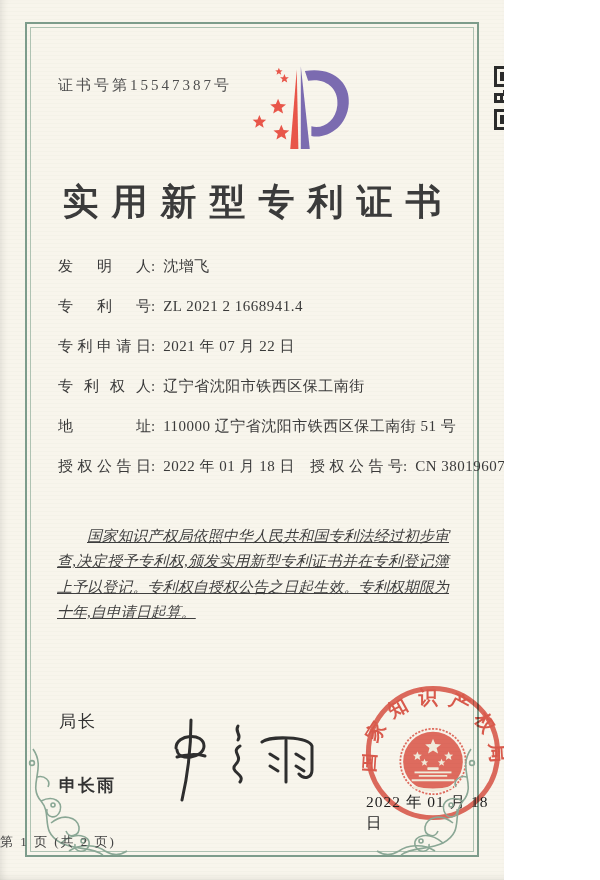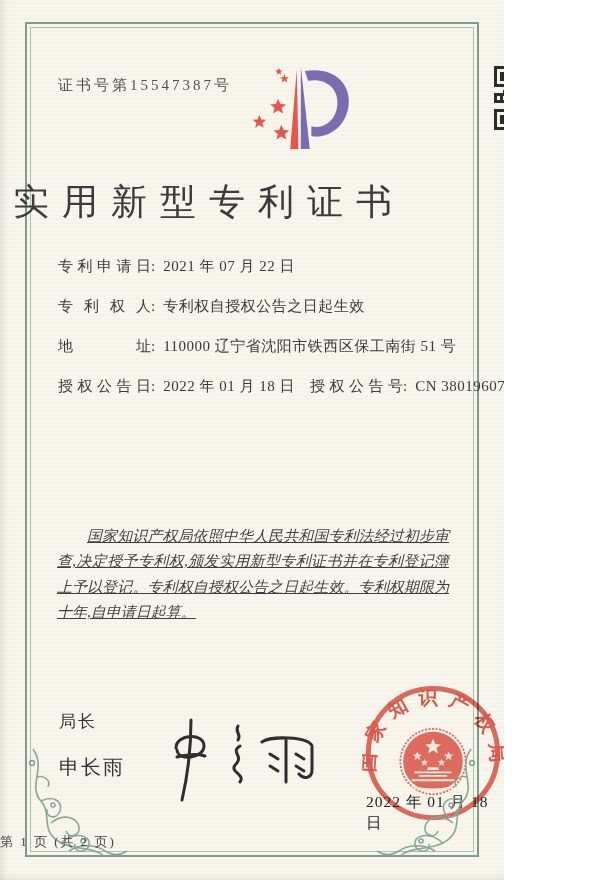--- a/index.html
+++ b/index.html
@@ -19,39 +19,39 @@
     border:2px solid #7d9c8b; }
   .frame-inner { position:absolute; inset:3px; border:1px solid #aec2b2; }
 
   .cert-no { position:absolute; left:58px; top:76px; font-size:15px; letter-spacing:3px;
     color:#4f4f4f; }
 
   .logo { position:absolute; left:243px; top:58px; width:114px; height:104px; }
   .qr { position:absolute; left:494px; top:66px; width:64px; height:64px; }
   .qr svg { width:100%; height:100%; }
 
-  .title { position:absolute; top:178px; left:0; width:100%; text-align:left;
-    font-size:36px; font-weight:400; color:#3b3b3b; letter-spacing:13px; padding-left:13px; }
+  .title { position:absolute; top:178px; left:0; width:100%; text-align:center;
+    font-size:36px; font-weight:700; color:#3b3b3b; letter-spacing:13px; padding-left:13px; }
 
   .fields { position:absolute; left:58px; top:246px; right:40px; }
   .frow { height:40px; line-height:40px; font-size:15px; color:#3a3a3a; white-space:nowrap; }
   .flabel { display:inline-block; width:93px; text-align:justify; text-align-last:justify;
     vertical-align:top; }
   .fcolon { display:inline-block; margin-right:8px; }
   .fvalue { letter-spacing:.5px; }
   .fpair2 { position:absolute; left:252px; }
 
   .paras { position:absolute; left:57px; right:55px; top:524px; font-size:15px;
     line-height:25.4px; color:#3e3e3e; font-style:italic; text-align:justify;text-decoration:underline; }
   .paras p { text-indent:2em; }
 
   .director-title { position:absolute; left:59px; top:710px; font-size:17px; color:#333;
     letter-spacing:2px; }
-  .director-name { position:absolute; left:59px; top:754px; font-size:20px; color:#333;
-    letter-spacing:2px; }
+  .director-name { position:absolute; left:59px; top:774px; font-size:17px; color:#333;
+    letter-spacing:2px;font-weight:bold; }
   .signature { position:absolute; left:150px; top:712px; width:180px; height:98px; }
 
   .seal { position:absolute; left:362px; top:682px; width:142px; height:142px;
     mix-blend-mode:multiply; opacity:.92; }
   .seal-date { position:absolute; left:366px; top:792px; font-size:15.5px; color:#1f1f1f;
     letter-spacing:1px; }
 
   .page-info { position:absolute; left:0; top:833px; width:100%; 
     font-size:13px; color:#444; letter-spacing:2px; }
 
@@ -299,24 +299,30 @@
         <rect x="18" y="60" width="3" height="3"></rect>
         <rect x="27" y="60" width="3" height="3"></rect>
         <rect x="30" y="60" width="3" height="3"></rect>
         <rect x="57" y="60" width="3" height="3"></rect>
       </svg></div>
 
   <div class="title">实用新型专利证书</div>
 
   <div class="fields">
     <div class="frow">
+      <span class="flabel">发明人</span><span class="fcolon">:</span><span class="fvalue">沈增飞</span>
+    </div>
+    <div class="frow">
+      <span class="flabel">专利号</span><span class="fcolon">:</span><span class="fvalue">ZL 2021 2 1668941.4</span>
+    </div>
+    <div class="frow">
       <span class="flabel">专利申请日</span><span class="fcolon">:</span><span class="fvalue">2021 年 07 月 22 日</span>
     </div>
     <div class="frow">
-      <span class="flabel">专利权人</span><span class="fcolon">:</span><span class="fvalue">专利权自授权公告之日起生效</span>
+      <span class="flabel">专利权人</span><span class="fcolon">:</span><span class="fvalue">辽宁省沈阳市铁西区保工南街</span>
     </div>
     <div class="frow">
       <span class="flabel">地址</span><span class="fcolon">:</span><span class="fvalue">110000  辽宁省沈阳市铁西区保工南街 51 号</span>
     </div>
     <div class="frow" style="position:relative;">
       <span class="flabel">授权公告日</span><span class="fcolon">:</span><span class="fvalue">2022 年 01 月 18 日</span>
       <span class="fpair2">
         <span class="flabel">授权公告号</span><span class="fcolon">:</span><span class="fvalue">CN 380196070 U</span>
       </span>
     </div>

